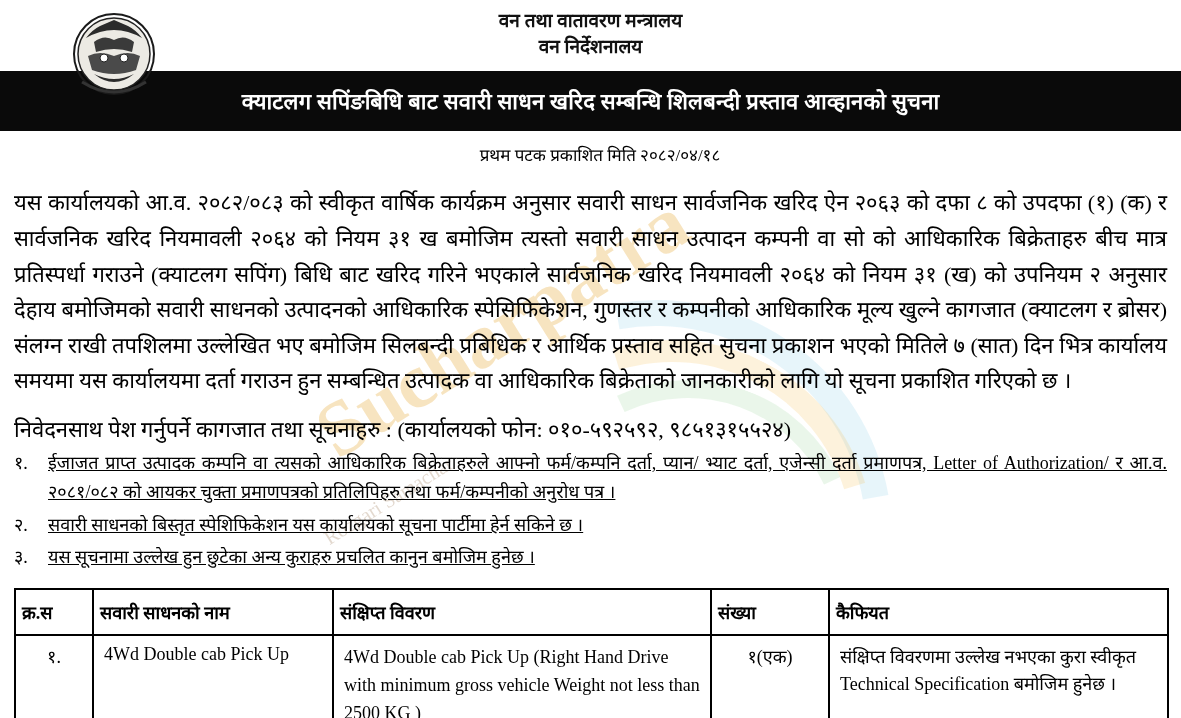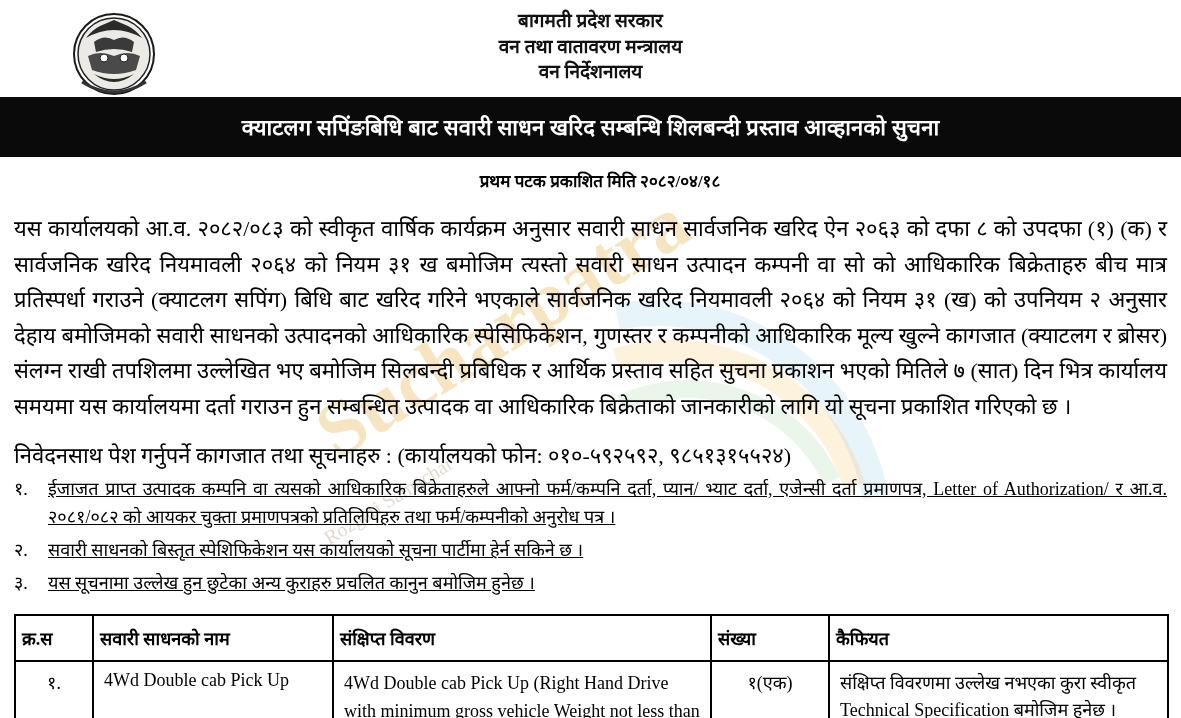--- a/index.html
+++ b/index.html
@@ -115,21 +115,21 @@
     text-align: center;
     font-size: 22px;
     font-weight: bold;
     padding: 14px 10px 16px 10px;
     letter-spacing: 0.2px;
   }
 
   .pubdate {
     text-align: center;
     font-size: 17px;
-    font-weight: bold;
+    font-weight: normal;
     margin-top: 12px;
     margin-bottom: 8px;
     padding-left: 19px;
   }
 
   .body-text {
     font-size: 22px;
     line-height: 1.62;
     text-align: justify;
     padding: 0 14px;
@@ -218,21 +218,20 @@
           <path d="M14 46 A36 36 0 0 1 86 46 A36 36 0 0 1 14 46 Z" fill="#eceae4" stroke="#222" stroke-width="1.5"></path>
           <path d="M22 30 Q50 14 78 30 Q72 22 64 18 L50 12 L36 18 Q28 22 22 30 Z" fill="#2b2b2b"></path>
           <path d="M30 34 Q40 26 50 32 Q60 26 70 34 L68 44 Q50 38 32 44 Z" fill="#3a3a3a"></path>
           <path d="M24 48 Q36 42 50 48 Q64 42 76 48 L72 62 Q50 70 28 62 Z" fill="#4a4a4a"></path>
           <circle cx="40" cy="50" r="4" fill="#fff" stroke="#222" stroke-width="1"></circle>
           <circle cx="60" cy="50" r="4" fill="#fff" stroke="#222" stroke-width="1"></circle>
           <path d="M30 66 Q50 82 70 66 Q50 76 30 66 Z" fill="#2b2b2b"></path>
           <path d="M18 74 Q50 94 82 74" fill="none" stroke="#333" stroke-width="3"></path>
         </svg>
       </div>
-      <div class="hdr-line hdr-1">बागमती प्रदेश सरकार</div>
       <div class="hdr-line hdr-2">वन तथा वातावरण मन्त्रालय</div>
       <div class="hdr-line hdr-3">वन निर्देशनालय</div>
     </div>
 
     <div class="blackbar">क्याटलग सपिंङबिधि बाट सवारी साधन खरिद सम्बन्धि शिलबन्दी प्रस्ताव आव्हानको सुचना</div>
 
     <div class="pubdate">प्रथम पटक प्रकाशित मिति २०८२/०४/१८</div>
 
     <div class="body-text">यस कार्यालयको आ.व. २०८२/०८३ को स्वीकृत वार्षिक कार्यक्रम अनुसार सवारी साधन सार्वजनिक खरिद ऐन २०६३ को दफा ८ को उपदफा (१) (क) र सार्वजनिक खरिद नियमावली २०६४ को नियम ३१ ख बमोजिम त्यस्तो सवारी साधन उत्पादन कम्पनी वा सो को आधिकारिक बिक्रेताहरु बीच मात्र प्रतिस्पर्धा गराउने (क्याटलग सपिंग) बिधि बाट खरिद गरिने भएकाले सार्वजनिक खरिद नियमावली २०६४ को नियम ३१ (ख) को उपनियम २ अनुसार देहाय बमोजिमको सवारी साधनको उत्पादनको आधिकारिक स्पेसिफिकेशन, गुणस्तर र कम्पनीको आधिकारिक मूल्य खुल्ने कागजात (क्याटलग र ब्रोसर) संलग्न राखी तपशिलमा उल्लेखित भए बमोजिम सिलबन्दी प्रबिधिक र आर्थिक प्रस्ताव सहित सुचना प्रकाशन भएको मितिले ७ (सात) दिन भित्र कार्यालय समयमा यस कार्यालयमा दर्ता गराउन हुन सम्बन्धित उत्पादक वा आधिकारिक बिक्रेताको जानकारीको लागि यो सूचना प्रकाशित गरिएको छ ।</div>
 

